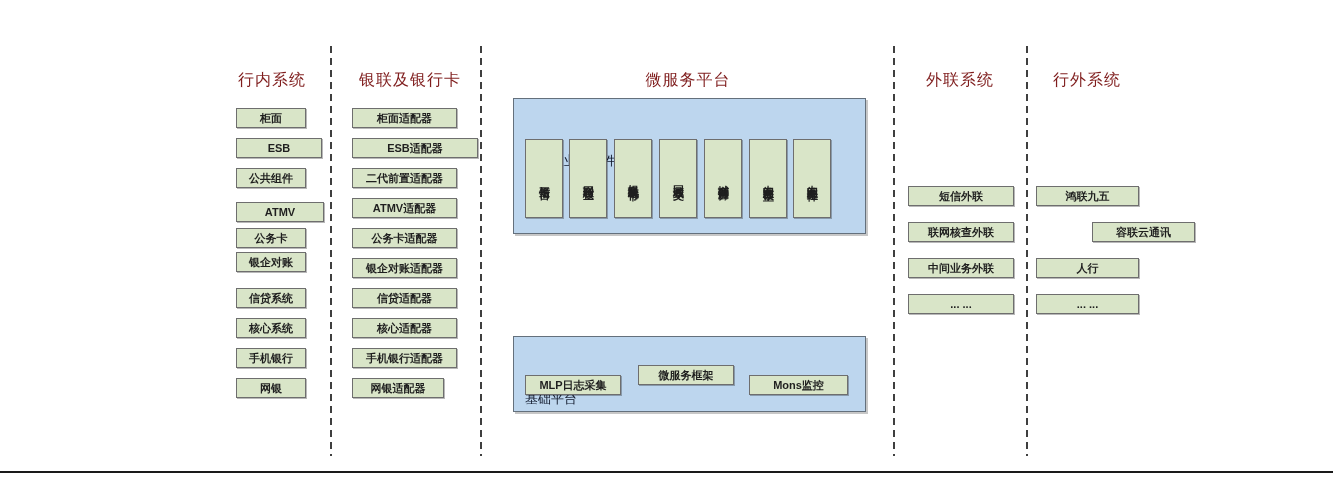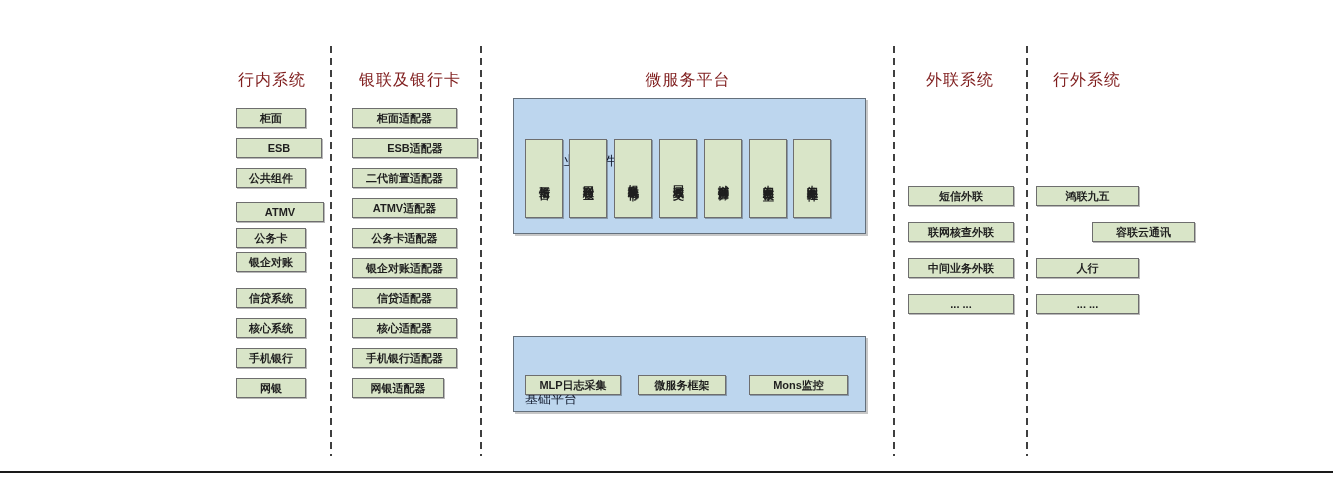--- a/index.html
+++ b/index.html
@@ -110,21 +110,21 @@
     <div class="vbox" style="left:145px;top:40px">同城票交</div>
     <div class="vbox" style="left:190px;top:40px">城商行清算</div>
     <div class="vbox" style="left:235px;top:40px">中间业务模型</div>
     <div class="vbox" style="left:279px;top:40px">中间业务组件</div>
   </div>
 
 
   <div class="bluebox" style="left:513px;top:336px;width:353px;height:76px">
     <div class="grp-label">基础平台</div>
     <div class="gbox" style="left:11px;top:38px;width:96px">MLP日志采集</div>
-    <div class="gbox" style="left:124px;top:38px;width:88px">微服务框架</div>
+    <div class="gbox" style="left:124px;top:28px;width:96px">微服务框架</div>
     <div class="gbox" style="left:235px;top:38px;width:99px">Mons监控</div>
   </div>
 
   <div class="gbox" style="left:908px;top:186px;width:106px">短信外联</div>
   <div class="gbox" style="left:908px;top:222px;width:106px">联网核查外联</div>
   <div class="gbox" style="left:908px;top:258px;width:106px">中间业务外联</div>
   <div class="gbox" style="left:908px;top:294px;width:106px">... ...</div>
 
   <div class="gbox" style="left:1036px;top:186px;width:103px">鸿联九五</div>
   <div class="gbox" style="left:1092px;top:222px;width:103px">容联云通讯</div>

